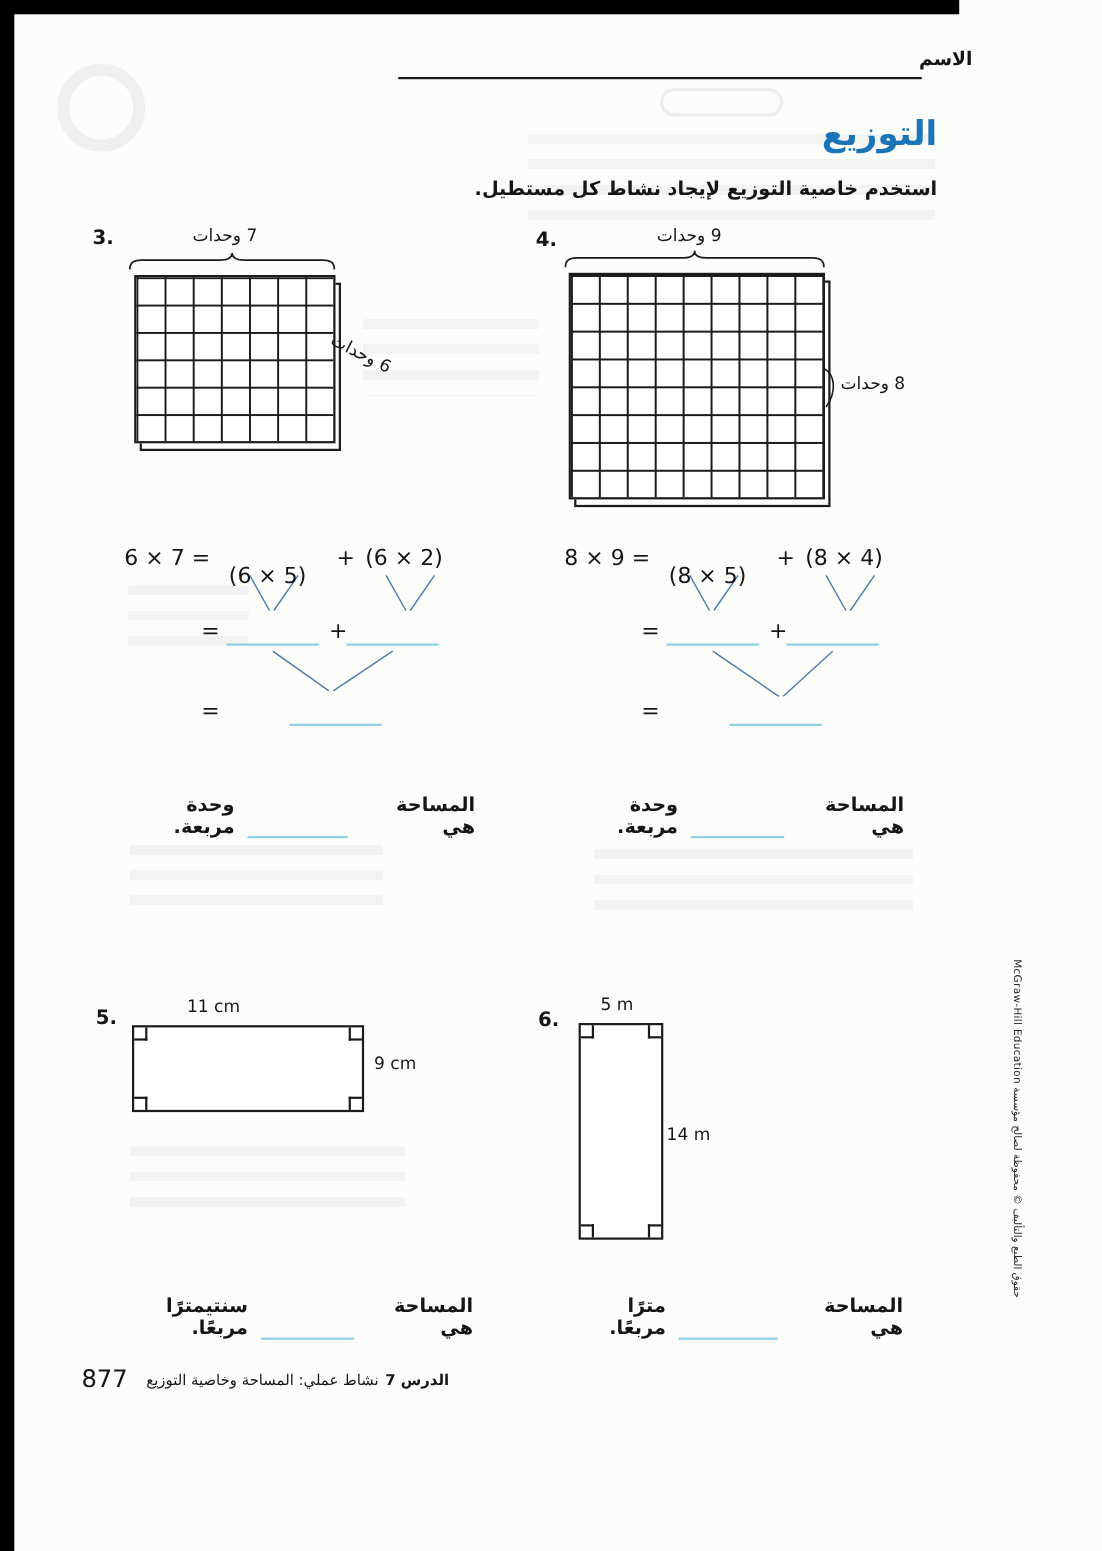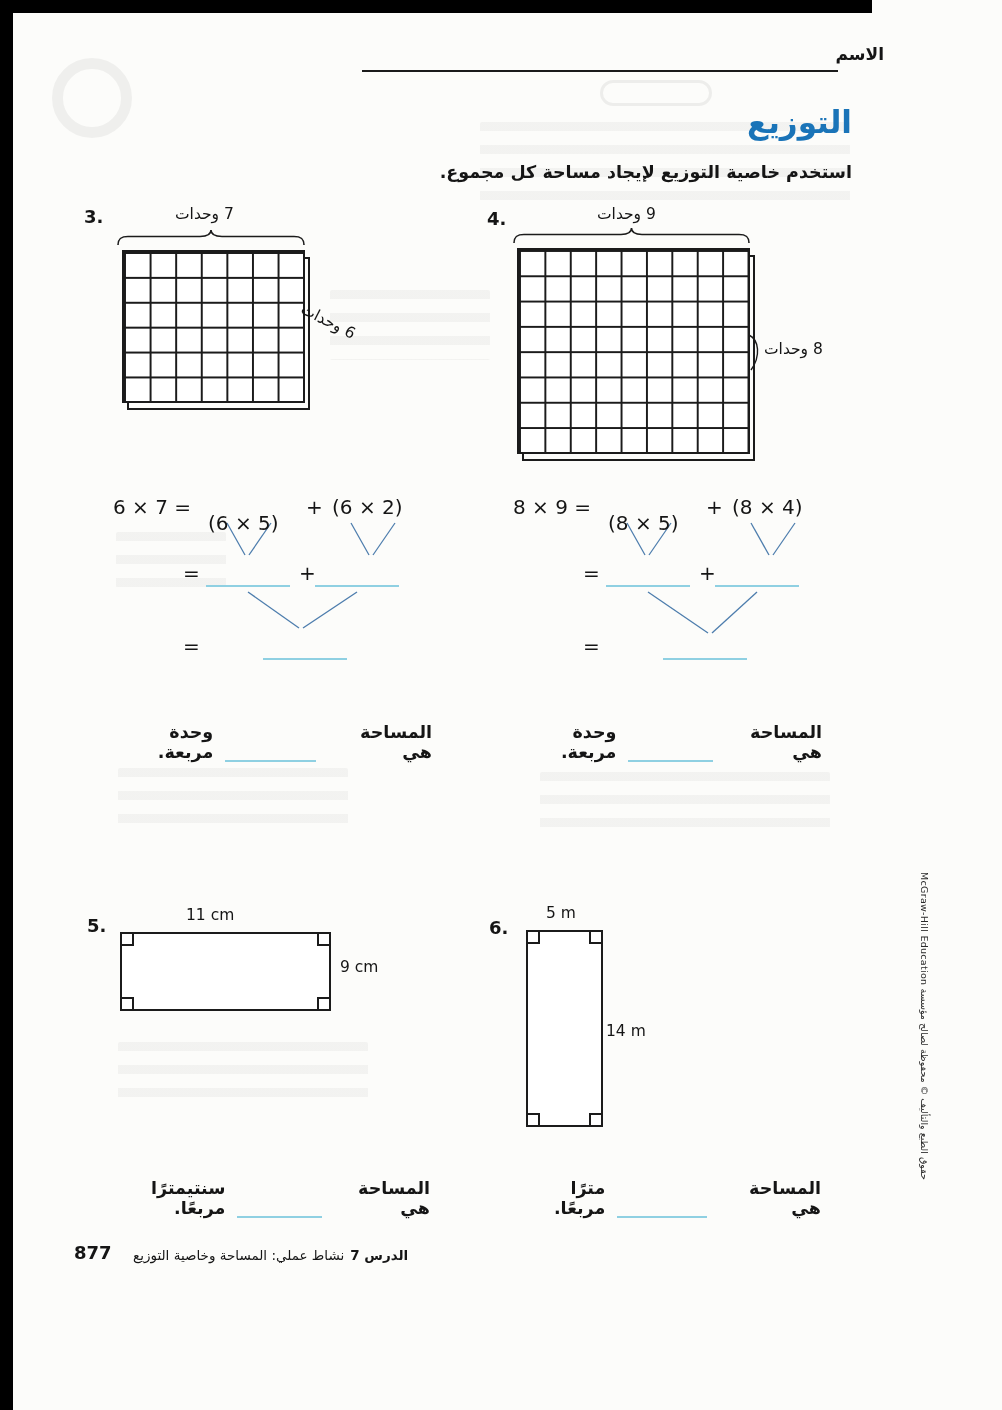--- a/index.html
+++ b/index.html
@@ -57,21 +57,21 @@
   .rect5{left:120px;top:932px;width:211px;height:79px}
   .rect6{left:526px;top:930px;width:77px;height:197px}
   .cm{position:absolute;width:12px;height:12px;border:0 solid #1b1b1b}
   .cm.tl{left:0;top:0;border-right-width:2px;border-bottom-width:2px}
   .cm.tr{right:0;top:0;border-left-width:2px;border-bottom-width:2px}
   .cm.bl{left:0;bottom:0;border-right-width:2px;border-top-width:2px}
   .cm.br{right:0;bottom:0;border-left-width:2px;border-top-width:2px}
   .dim{position:absolute;font-size:15.5px;direction:ltr;white-space:nowrap}
 
   
-  .footer-num{left:74px;top:1242px;font-size:18px;font-weight:bold;direction:ltr}
+  .footer-num{left:74px;top:1242px;font-size:22px;font-weight:normal;direction:ltr}
   .footer-lesson{left:133px;top:1247px;display:flex;direction:rtl;gap:6px;font-size:13.5px;align-items:baseline}
   .footer-lesson .lsn{font-weight:bold}
 
   .copyright{left:930px;top:872px;transform:rotate(90deg);transform-origin:left top;
              font-size:9.5px;white-space:nowrap;direction:rtl;color:#2a2a2a;letter-spacing:.3px}
 
   
   .ghost{position:absolute;pointer-events:none}
   .ghost-lines{background:repeating-linear-gradient(to bottom,rgba(80,80,80,.055) 0 9px,transparent 9px 23px);border-radius:2px}
   .ghost-logo{border:11px solid rgba(0,0,0,.05);border-radius:50%}
@@ -90,21 +90,21 @@
   <div class="ghost ghost-lines" style="left:480px;top:122px;width:370px;height:84px"></div>
   <div class="ghost ghost-lines" style="left:330px;top:290px;width:160px;height:70px"></div>
   <div class="ghost ghost-lines" style="left:116px;top:532px;width:110px;height:56px"></div>
   <div class="ghost ghost-lines" style="left:118px;top:768px;width:230px;height:62px"></div>
   <div class="ghost ghost-lines" style="left:540px;top:772px;width:290px;height:58px"></div>
   <div class="ghost ghost-lines" style="left:118px;top:1042px;width:250px;height:64px"></div>
 
   <div class="abs name-label">الاسم</div>
   <div class="abs name-line"></div>
   <h1 class="abs title">التوزيع</h1>
-  <div class="abs instr1">استخدم خاصية التوزيع لإيجاد مساحة كل مجموع.</div>
+  <div class="abs instr1">استخدم خاصية التوزيع لإيجاد نشاط كل مستطيل.</div>
 
   <div class="prob-num" style="left:84px;top:206px">3.</div>
   <div class="unit-label" style="left:175px;top:205px">7 وحدات</div>
   <svg class="brace" style="left:117px;top:229px" width="188" height="17" viewBox="0 0 188 17">
     <path d="M1,16 C1,9 5,7.5 11,7.5 L83,7.5 C89,7.5 94,6 94,1 C94,6 99,7.5 105,7.5 L177,7.5 C183,7.5 187,9 187,16" fill="none" stroke="#1b1b1b" stroke-width="1.6"></path>
   </svg>
   <div class="grid-wrap" style="left:122px;top:250px">
     <div class="grid-shadow" style="width: 183.2px; height: 153.4px;"></div>
     <div class="unit-grid" style="width: 183.2px; height: 153.4px; background-size: 25.6px 24.9px;"></div>
   </div>
@@ -178,21 +178,21 @@
   <div class="area-line area4">
     <span>المساحة هي</span>
     <span class="area-blank"></span>
     <span>وحدة مربعة.</span>
   </div>
 
   <div class="abs instr2">
   </div>
 
   <div class="prob-num" style="left:87px;top:915px">5.</div>
-  <div class="dim" style="left:186px;top:906px">11 cm</div>
+  <div class="dim" style="left:170px;top:906px">11 cm</div>
   <div class="rect rect5">
     <div class="cm tl"></div>
     <div class="cm tr"></div>
     <div class="cm bl"></div>
     <div class="cm br"></div>
   </div>
   <div class="dim" style="left:340px;top:958px">9 cm</div>
 
   <div class="prob-num" style="left:489px;top:917px">6.</div>
   <div class="dim" style="left:546px;top:904px">5 m</div>

